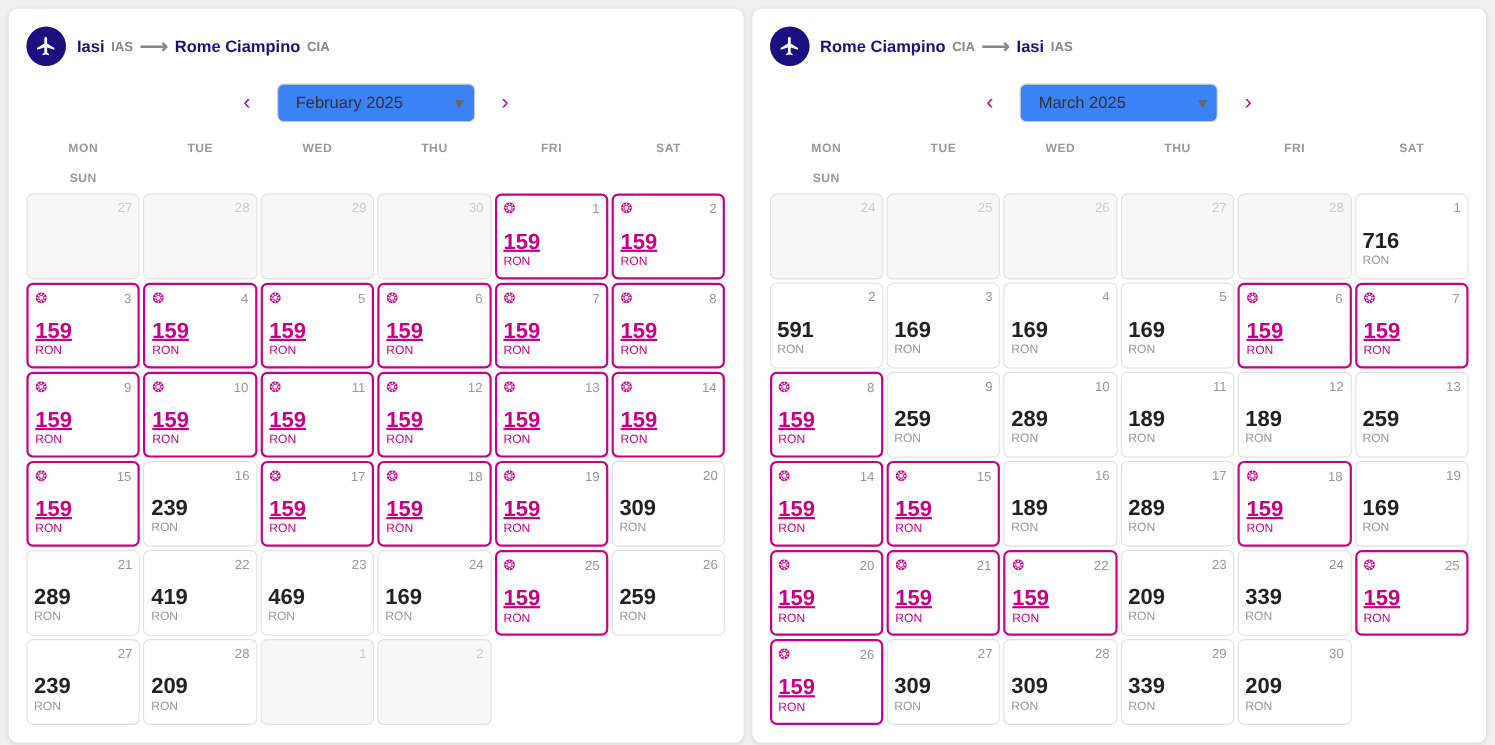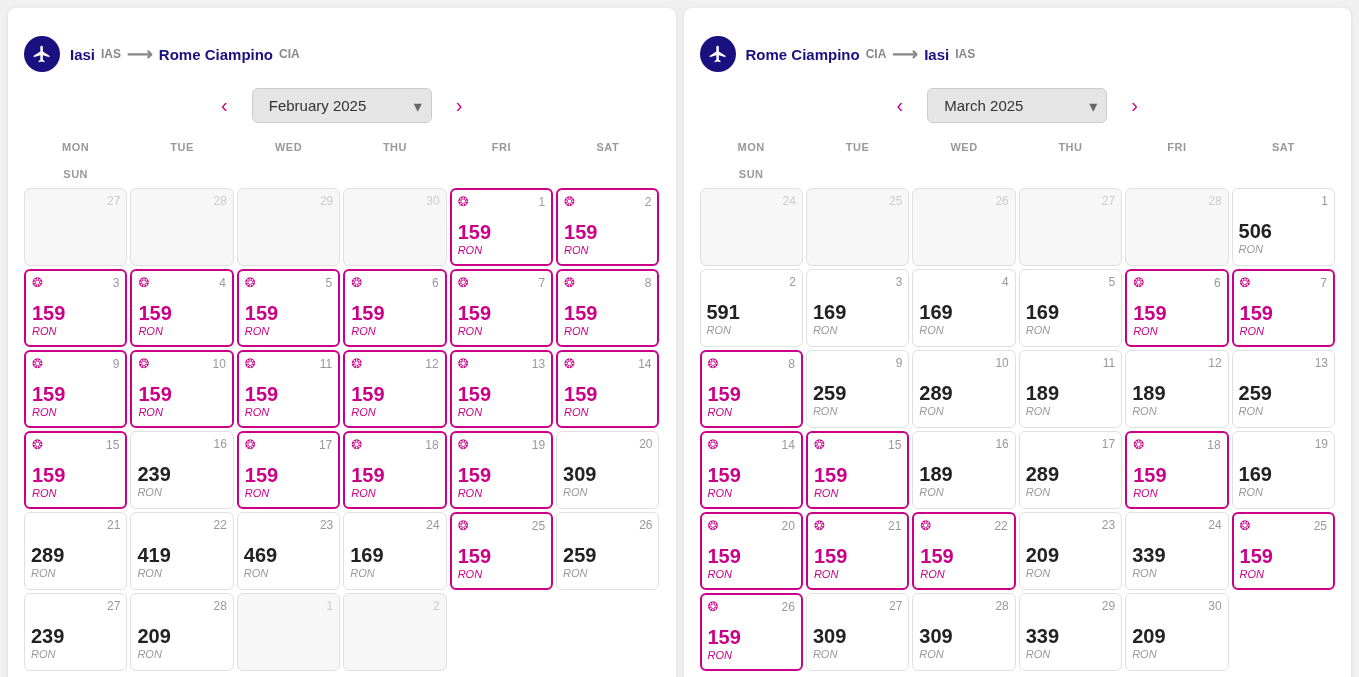--- a/index.html
+++ b/index.html
@@ -15,21 +15,20 @@
       background: #fff;
       border-radius: 8px;
       padding: 16px;
       flex: 1;
       box-shadow: 0 1px 4px rgba(0,0,0,0.1);
     }
     .panel-header {
       display: flex;
       align-items: center;
       margin-bottom: 16px;
-      margin-top: 12px;
     }
     .route-icon {
       width: 36px;
       height: 36px;
       background: #1a1080;
       border-radius: 50%;
       display: flex;
       align-items: center;
       justify-content: center;
       margin-right: 10px;
@@ -64,21 +63,21 @@
     .month-select-wrapper {
       position: relative;
       display: inline-block;
     }
     .month-select {
       border: 1px solid #ccc;
       border-radius: 6px;
       padding: 8px 32px 8px 16px;
       font-size: 15px;
       color: #333;
-      background: #e5e5e5;
+      background: #3b82f6;
       appearance: none;
       cursor: pointer;
       min-width: 180px;
     }
     .select-arrow {
       position: absolute;
       right: 10px;
       top: 50%;
       transform: translateY(-50%);
       pointer-events: none;
@@ -121,26 +120,25 @@
       display: block;
     }
     .cal-cell.dimmed .day-num { color: #ccc; }
     .cal-cell .price {
       font-size: 20px;
       font-weight: 700;
       color: #222;
       display: block;
       margin-top: 12px;
     }
-    .cal-cell.highlighted .price { color: #cc0088; }
+    .cal-cell.highlighted .price { color: #cc0088; text-decoration: underline; }
     .cal-cell .currency {
       font-size: 11px;
       color: #999;
       display: block;
-      font-style: italic;
     }
     .cal-cell.highlighted .currency { color: #cc0088; }
     .star-icon {
       position: absolute;
       top: 5px;
       left: 6px;
       width: 14px;
       height: 14px;
       color: #cc0088;
       font-size: 13px;
@@ -415,21 +413,21 @@
         <span class="day-num">26</span>
       </div>
       <div class="cal-cell dimmed">
         <span class="day-num">27</span>
       </div>
       <div class="cal-cell dimmed">
         <span class="day-num">28</span>
       </div>
       <div class="cal-cell">
         <span class="day-num">1</span>
-        <span class="price">506</span>
+        <span class="price">716</span>
         <span class="currency">RON</span>
       </div>
       <div class="cal-cell">
         <span class="day-num">2</span>
         <span class="price">591</span>
         <span class="currency">RON</span>
       </div>
       <div class="cal-cell">
         <span class="day-num">3</span>
         <span class="price">169</span>

